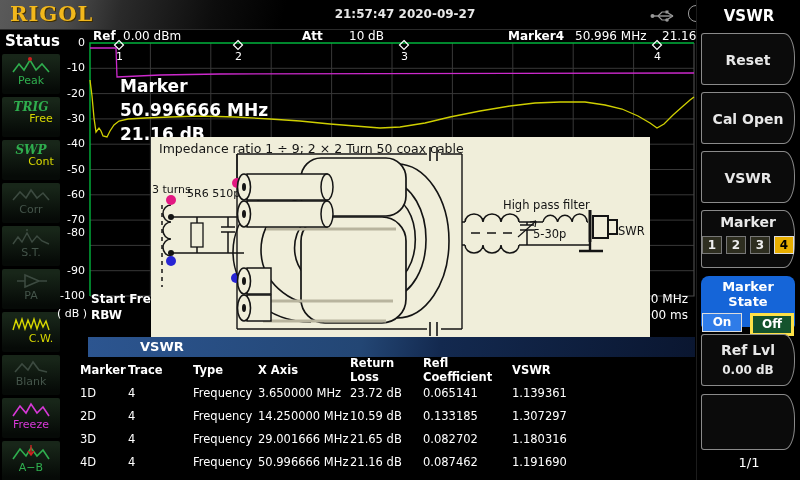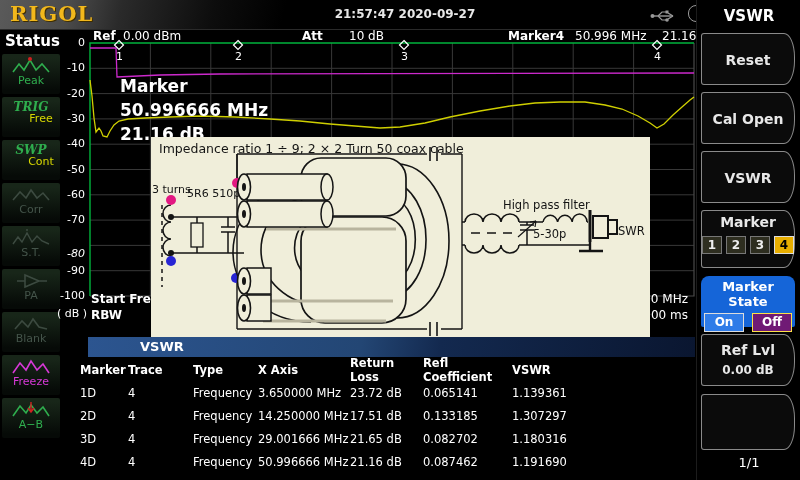--- a/index.html
+++ b/index.html
@@ -70,21 +70,21 @@
   .mdigits{display:flex;justify-content:center;gap:4px;margin-top:6px;}
   .mdigit{width:18px;height:16px;line-height:16px;font-size:12px;font-weight:bold;
     background:#2e2e20;color:#eee;border:1px solid #777;}
   .mdigit.sel{background:#e8ae00;color:#000;border:1px solid #ddd;}
   .mstate{position:absolute;left:4px;top:276px;width:94px;height:51px;background:#1565d8;
     border-radius:8px 8px 2px 2px;text-align:center;}
   .mstate .cap{display:block;margin-top:3px;font-size:13px;font-weight:bold;color:#fff;}
   .onoff{display:flex;justify-content:center;gap:8px;margin-top:4px;}
   .onoff div{width:38px;height:17px;line-height:17px;font-size:12px;font-weight:bold;color:#fff;}
   .on-btn{background:#2f7ce8;border:1px solid #dcdcdc;}
-  .off-btn{background:#701a75;border:1px solid #fde047;}
+  .off-btn{background:#14532d;border:3px solid #fde047;}
   .page{position:absolute;left:0;top:455px;width:100%;text-align:center;font-size:13px;color:#fff;}
 
   #graph-svg{position:absolute;left:0;top:0;z-index:1;pointer-events:none;}
 </style>
 </head>
 <body>
 
 <div class="stage">
 
   <svg id="graph-svg" width="800" height="480" viewBox="0 0 800 480">
@@ -150,20 +150,26 @@
       <span class="ilab c-dim">S.T.</span>
     </div>
     <div class="icell">
       <svg width="44" height="20" viewBox="0 0 44 20">
         <path d="M8,10 H16 M16,4 V16 L30,10 Z M30,10 H38" stroke="#3c4a40" stroke-width="1.6" fill="none"></path>
         </svg>
       <span class="ilab c-dim">PA</span>
     </div>
     <div class="icell">
       <svg width="44" height="20" viewBox="0 0 44 20">
+        <path d="M4,16 L7,6 L10,14 L13,5 L16,15 L19,6 L22,14 L25,5 L28,15 L31,6 L34,13 L37,7 L40,16" stroke="#d8d800" stroke-width="1.4" fill="none"></path>
+        </svg>
+      <span class="ilab c-yel">C.W.</span>
+    </div>
+    <div class="icell">
+      <svg width="44" height="20" viewBox="0 0 44 20">
         <path d="M6,15 L13,7 L19,13 L24,5 L30,13 L38,15" stroke="#3c4a40" stroke-width="1.6" fill="none"></path>
         </svg>
       <span class="ilab c-dim">Blank</span>
     </div>
     <div class="icell">
       <svg width="44" height="20" viewBox="0 0 44 20">
         <path d="M4,16 L11,6 L17,13 L22,4 L28,13 L34,7 L40,16" stroke="#d838d8" stroke-width="1.6" fill="none"></path>
         </svg>
       <span class="ilab c-mag">Freeze</span>
     </div>
@@ -179,21 +185,21 @@
   <div class="ylabels" id="ylabels">
     <span class="yunit">( dB )</span>
   <span class="ytick" style="top: 6px;">0</span>
       <span class="ytick" style="top: 31.3px;">-10</span>
       <span class="ytick" style="top: 56.6px;">-20</span>
       <span class="ytick" style="top: 81.9px;">-30</span>
       <span class="ytick" style="top: 107.2px;">-40</span>
       <span class="ytick" style="top: 132.5px;">-50</span>
       <span class="ytick" style="top: 157.8px;">-60</span>
       <span class="ytick" style="top: 183.1px;">-70</span>
-      <span class="ytick" style="top: 217px; font-style: italic;">-80</span>
+      <span class="ytick" style="top: 196px;">-80</span>
       <span class="ytick" style="top: 233.7px;">-90</span>
       <span class="ytick" style="top: 259px;">-100</span>
     </div>
 
   <div class="ghdr">
     <span class="b" style="left:5px">Ref</span>
     <span style="left:35px">0.00 dBm</span>
     <span class="b" style="left:214px">Att</span>
     <span style="left:261px">10 dB</span>
     <span class="b" style="left:420px">Marker4</span>
@@ -232,21 +238,21 @@
       <div class="td">4</div>
       <div class="td">Frequency</div>
       <div class="td">3.650000 MHz</div>
       <div class="td">23.72 dB</div>
       <div class="td">0.065141</div>
       <div class="td">1.139361</div>
       <div class="td">2D</div>
       <div class="td">4</div>
       <div class="td">Frequency</div>
       <div class="td">14.250000 MHz</div>
-      <div class="td">17.51 dB</div>
+      <div class="td">10.59 dB</div>
       <div class="td">0.133185</div>
       <div class="td">1.307297</div>
       <div class="td">3D</div>
       <div class="td">4</div>
       <div class="td">Frequency</div>
       <div class="td">29.001666 MHz</div>
       <div class="td">21.65 dB</div>
       <div class="td">0.082702</div>
       <div class="td">1.180316</div>
       <div class="td">4D</div>

